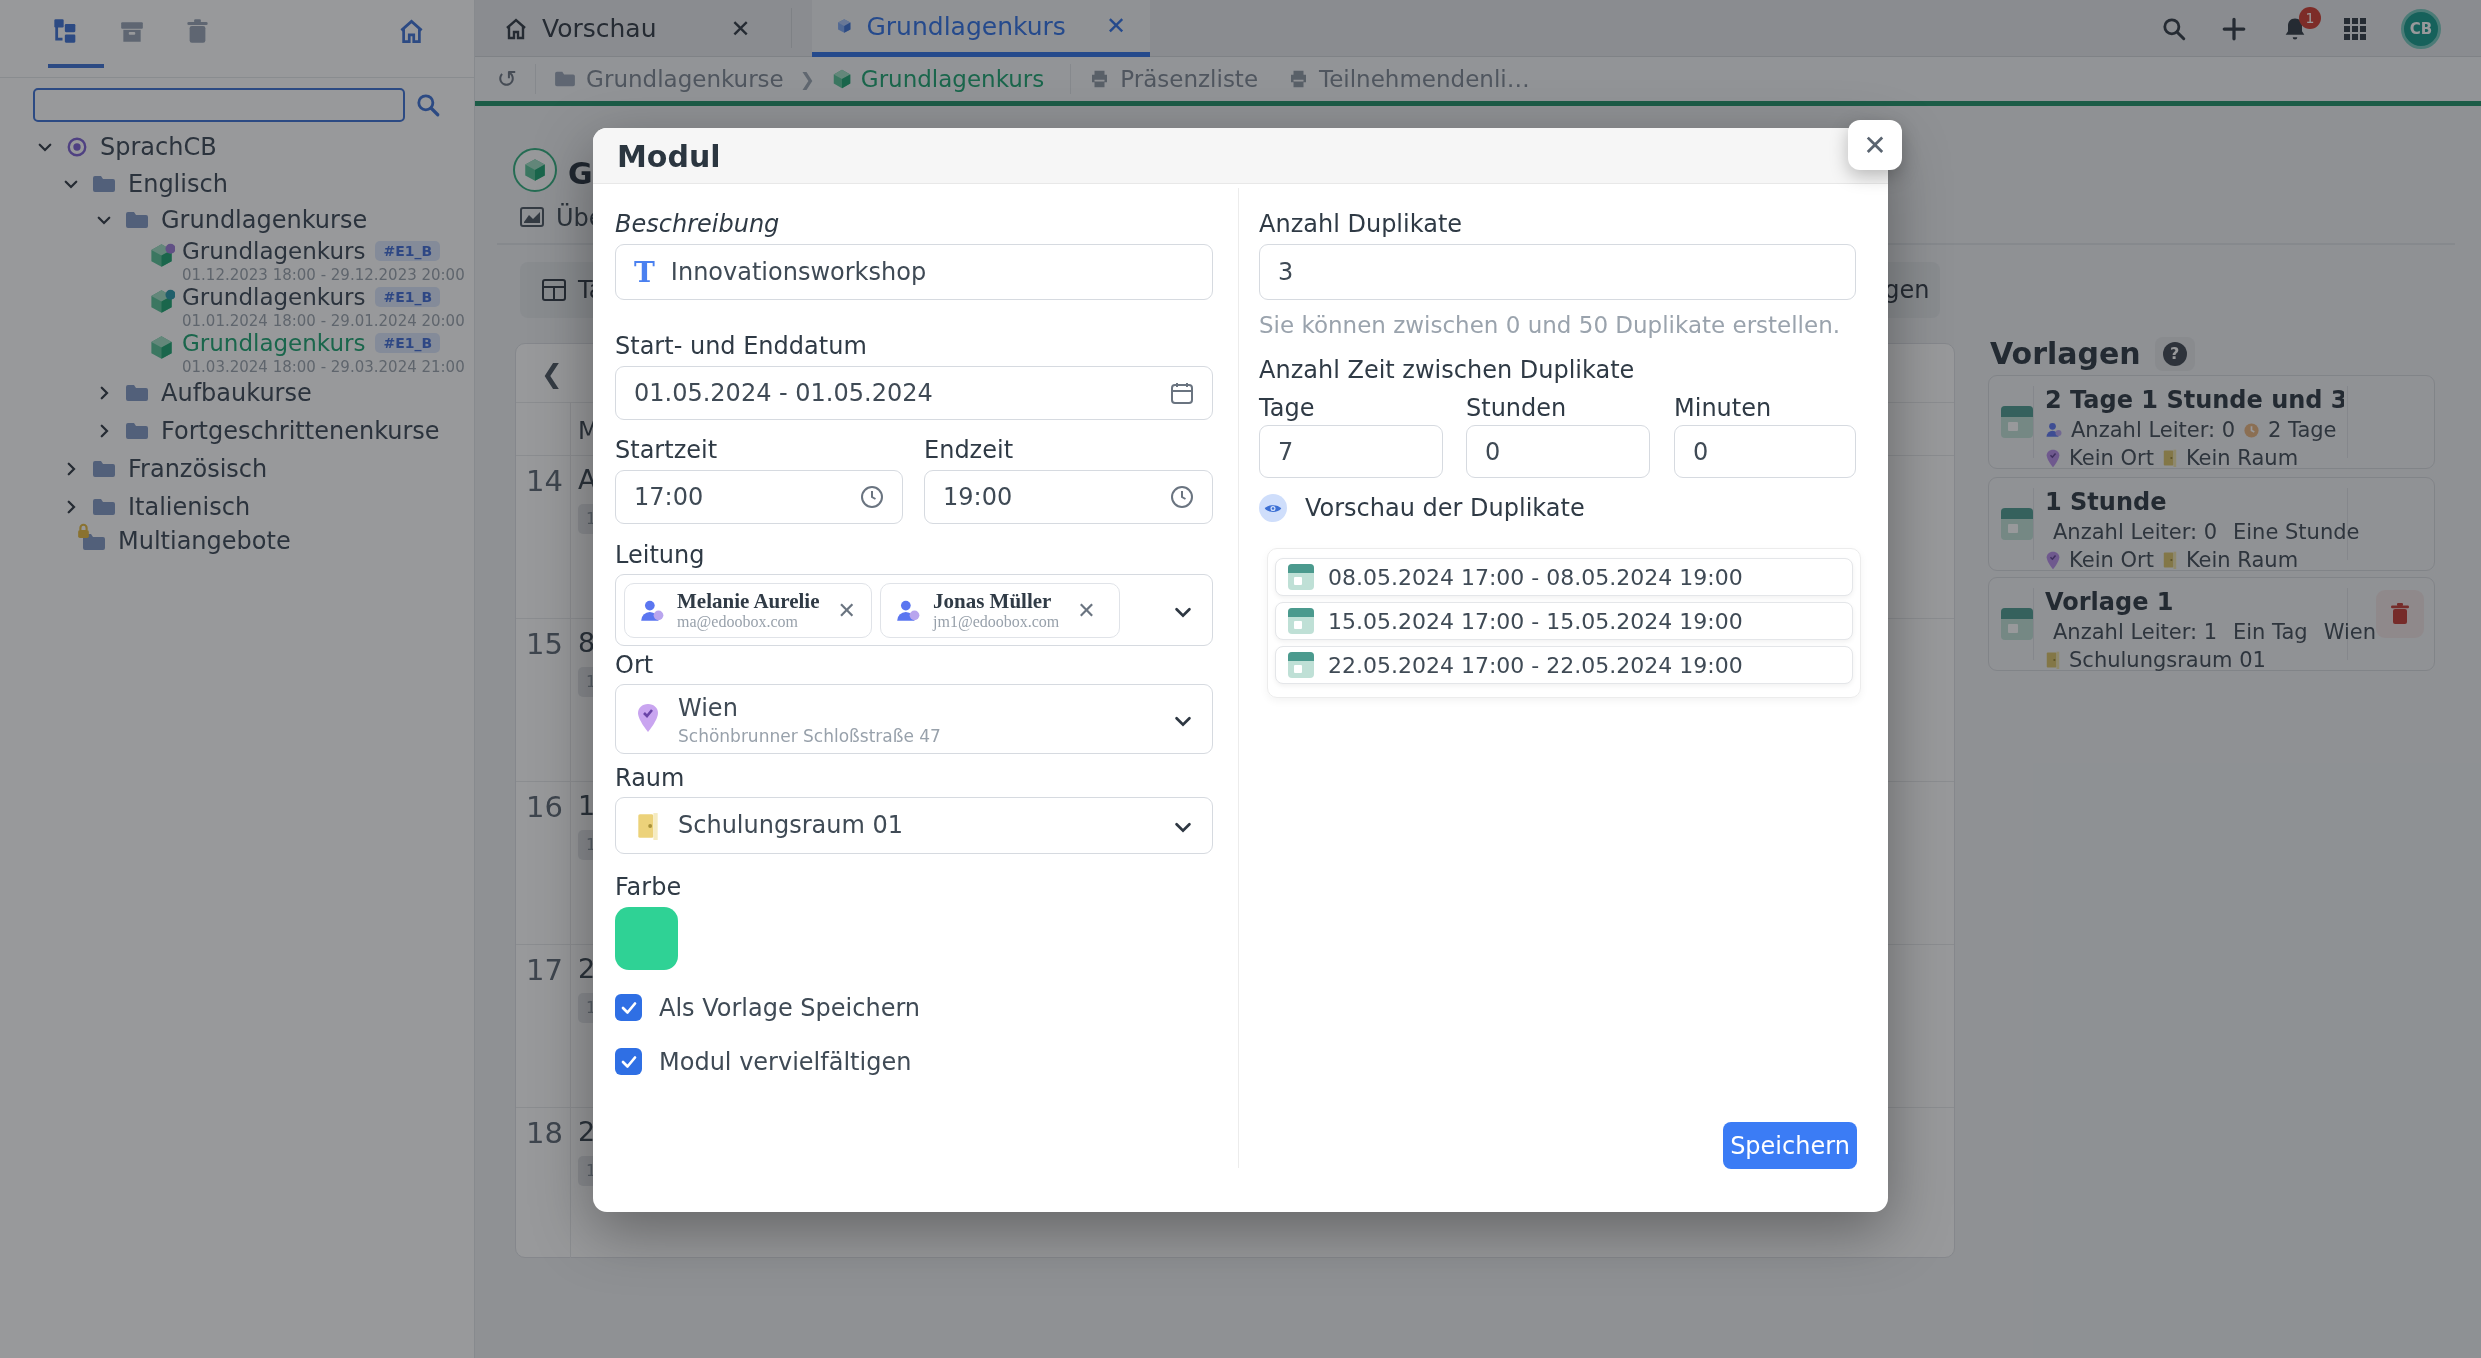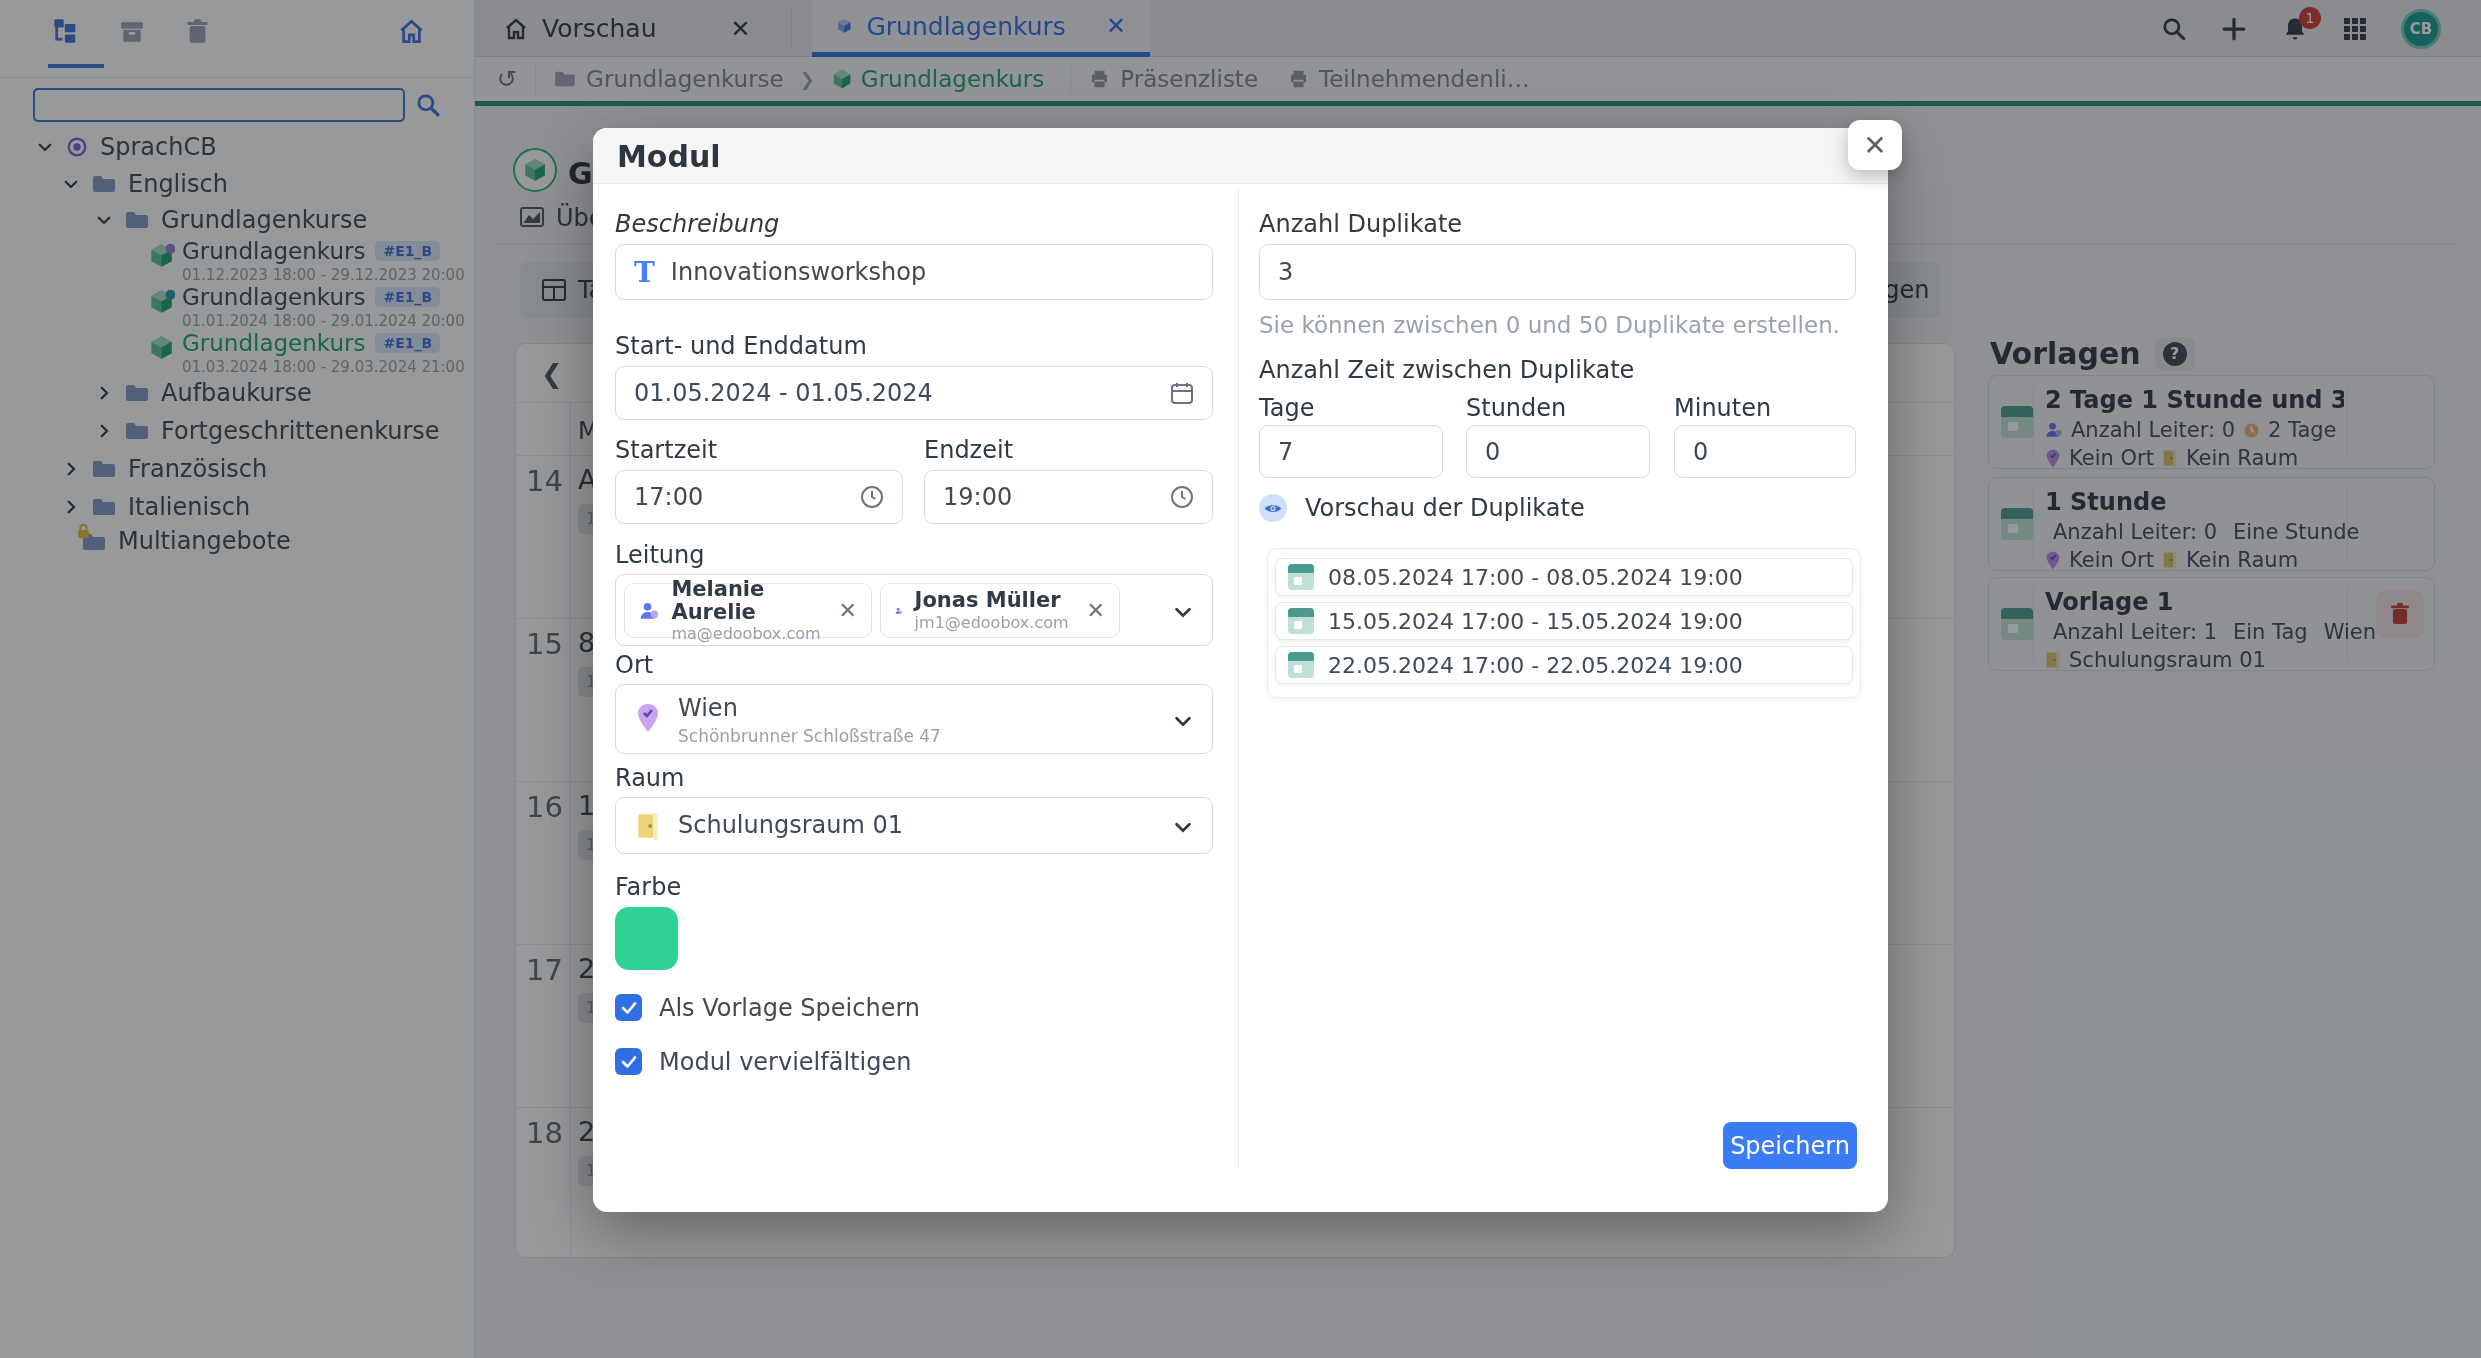--- a/index.html
+++ b/index.html
@@ -553,21 +553,21 @@
     <div class="flabel" style="left:331px; top:308px;">Endzeit</div>
     <div class="finput" style="left:331px; top:342px; width:289px; height:54px;">
       <input value="19:00" style="">
       <svg width="24" height="24" viewBox="0 0 24 24" style="flex:none;">
           <circle cx="12" cy="12" r="10" fill="none" stroke="#6a7480" stroke-width="2"></circle>
           <path d="M12 6 V12 L15.5 14" stroke="#6a7480" stroke-width="2" fill="none"></path>
         </svg>
     </div>
 
     <div class="flabel" style="left:22px; top:413px;">Leitung</div>
-    <div class="selbox" style="left:22px; top:446px; width:598px; height:72px;">
+    <div class="selbox" style="left:22px; top:446px; width:598px; height:72px;font-family:Liberation Serif, serif;">
       <div class="chip" style="left:8px; width:248px;">
         <svg width="26" height="26" viewBox="0 0 24 24">
             <circle cx="10" cy="7" r="4.5" fill="#5b76f0"></circle>
             <path d="M2 21 a8 8 0 0 1 16 0 Z" fill="#5b76f0"></path>
             <circle cx="18" cy="16" r="4.5" fill="#b9a5ee"></circle>
           </svg>
         <span><span class="nm">Melanie Aurelie</span><br><span class="em">ma@edoobox.com</span></span>
         <span class="x">✕</span>
       </div>
       <div class="chip" style="left:264px; width:240px;">

